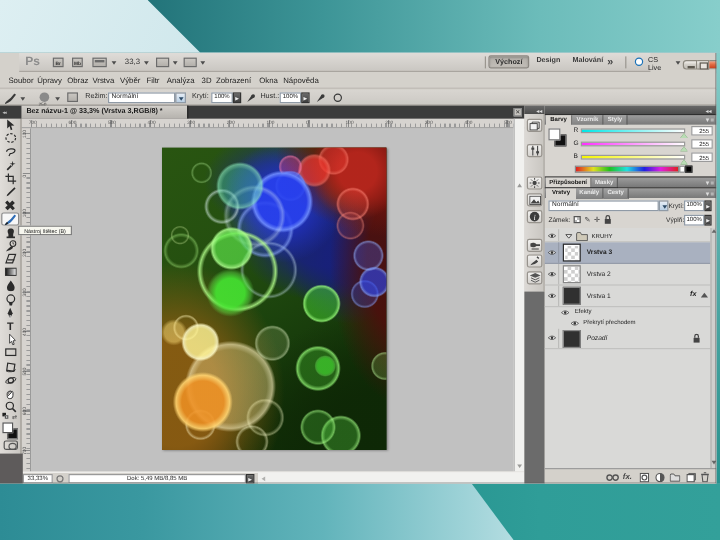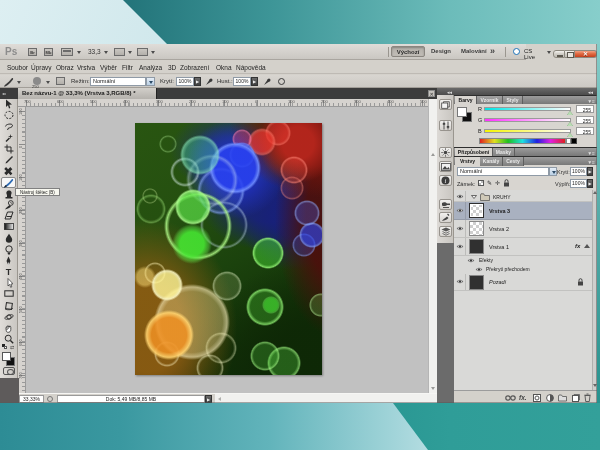--- a/index.html
+++ b/index.html
@@ -18,21 +18,21 @@
   #desk-bottom .band { position:absolute; left:0; top:0; width:600px; height:47px;
     clip-path:polygon(393px 0, 600px 0, 600px 47px, 428px 47px);
     background:linear-gradient(to right,#0e7375 0%,#1d8a87 40%,#2f9d98 75%,#33a09a 100%); }
   #desk-right { left:597px; top:44px; width:3px; height:359px;
     background:linear-gradient(to bottom,#85cdc9 0%,#53aaa7 50%,#27928e 100%); }
 
   
   #win { left:0; top:44px; width:597px; height:359px; background:#d4d1cb; overflow:hidden; }
 
   
-  #appbar { left:0; top:0; width:526px; height:16px;
+  #appbar { left:16px; top:0; width:526px; height:16px;
     background:linear-gradient(#dfdcd8,#cac7c2); border-bottom:1px solid #a9a59f; }
   #pslogo { left:5px; top:2px; font-size:10px; font-weight:bold; color:#8c8c8c; letter-spacing:0px; }
   .mini-ic { position:absolute; top:4px; width:9px; height:8px; border:1px solid #6b6b6b;
     background:linear-gradient(#c9c6c1,#b3b0ab); font-size:4px; color:#333; text-align:center; line-height:7px; font-weight:bold;}
   .dd { position:absolute; top:7px; width:0; height:0; border-left:2.5px solid transparent;
     border-right:2.5px solid transparent; border-top:3.5px solid #4c4c4c; }
   #zoomtxt { left:88px; top:4px; font-size:6.5px; color:#333; }
   .ws { position:absolute; top:4px; font-size:6px; font-weight:bold; color:#3c3c3c; }
   #ws-active { left:391px; top:2px; width:34px; height:11px; background:linear-gradient(#b3afa9,#c1bdb7);
     border:1px solid #8a8680; border-radius:2px; box-shadow:inset 0 1px 2px rgba(0,0,0,.25);

